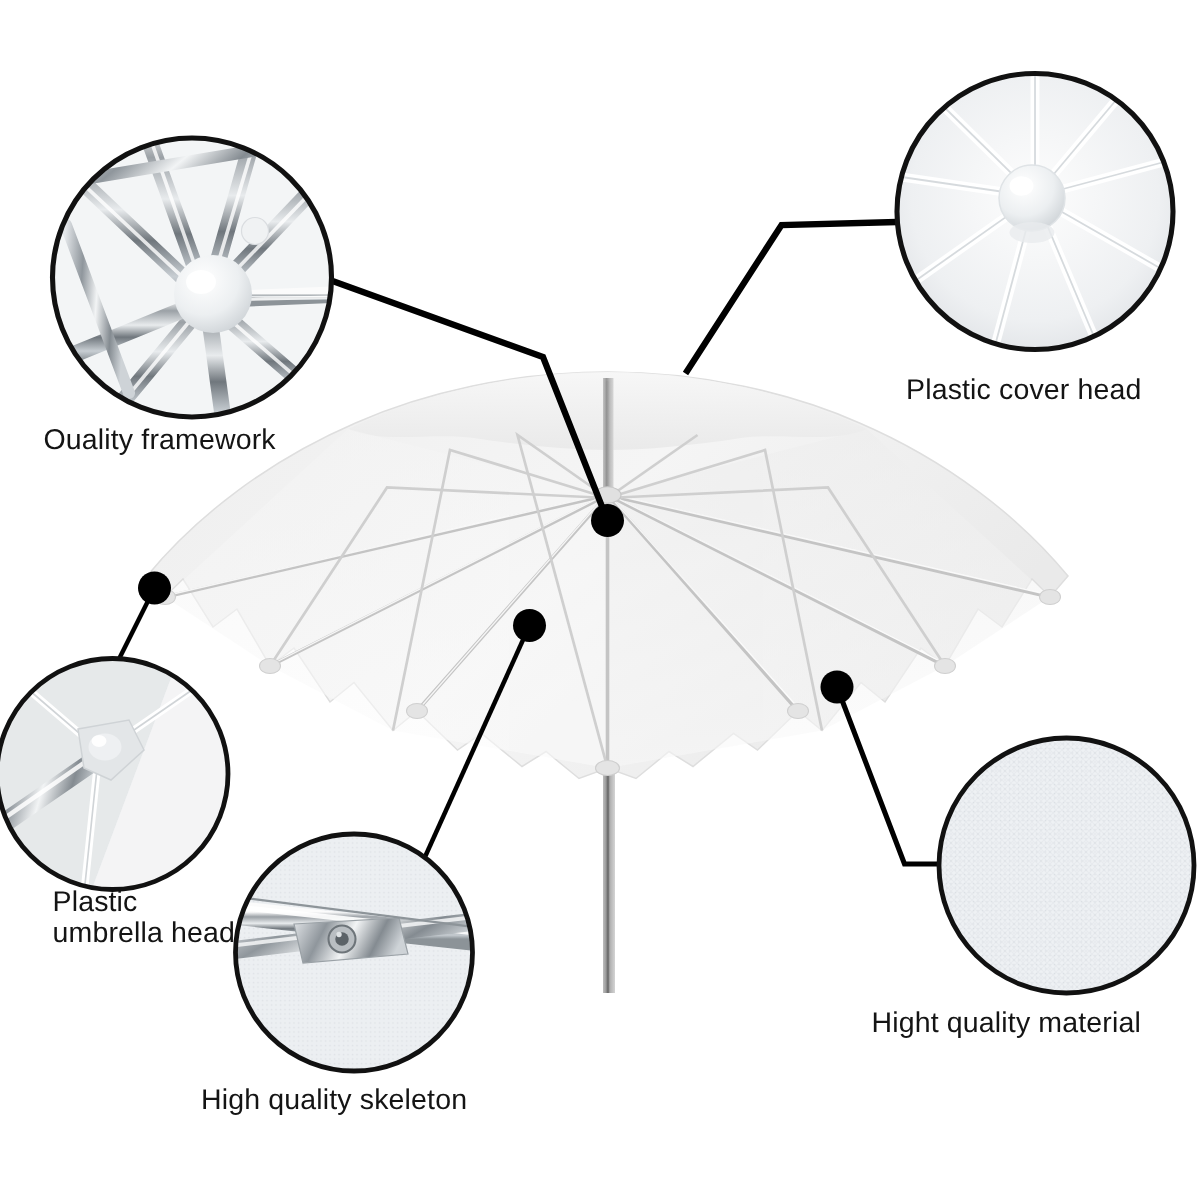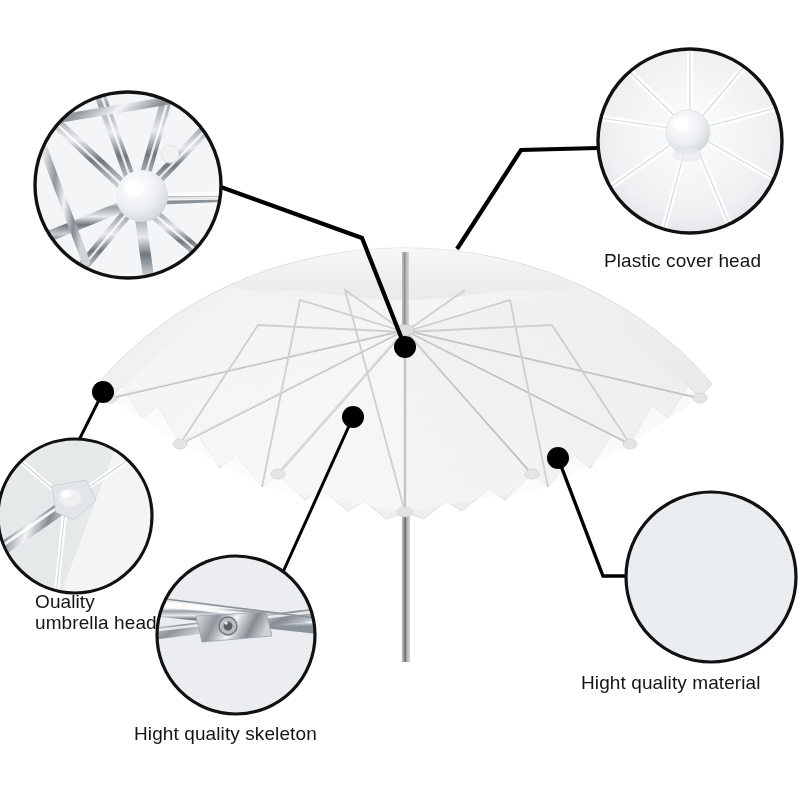--- a/index.html
+++ b/index.html
@@ -340,23 +340,24 @@
     <g>
       <g clip-path="url(#clipMaterial)">
         <rect x="624" y="490" width="176" height="176" fill="url(#pWeave)"></rect>
         <rect x="624" y="490" width="176" height="176" fill="#f4f6f8" opacity="0.35"></rect>
         <rect x="624" y="490" width="176" height="176" fill="url(#pWeaveFine)" opacity="0.55"></rect>
       </g>
       <circle cx="711" cy="577" r="85" fill="none" stroke="#111111" stroke-width="3.2"></circle>
     </g>
   </svg>
 
+  <div class="callout-label lbl-quality-framework">Ouality framework</div>
 
   <div class="callout-label lbl-plastic-cover">Plastic cover head</div>
 
-  <div class="callout-label lbl-plastic-umbrella">Ouality
+  <div class="callout-label lbl-plastic-umbrella">Plastic
 umbrella head</div>
 
-  <div class="callout-label lbl-skeleton">Hight quality skeleton</div>
+  <div class="callout-label lbl-skeleton">High quality skeleton</div>
 
   <div class="callout-label lbl-material">Hight quality material</div>
 
 </div>
 
 </body></html>

